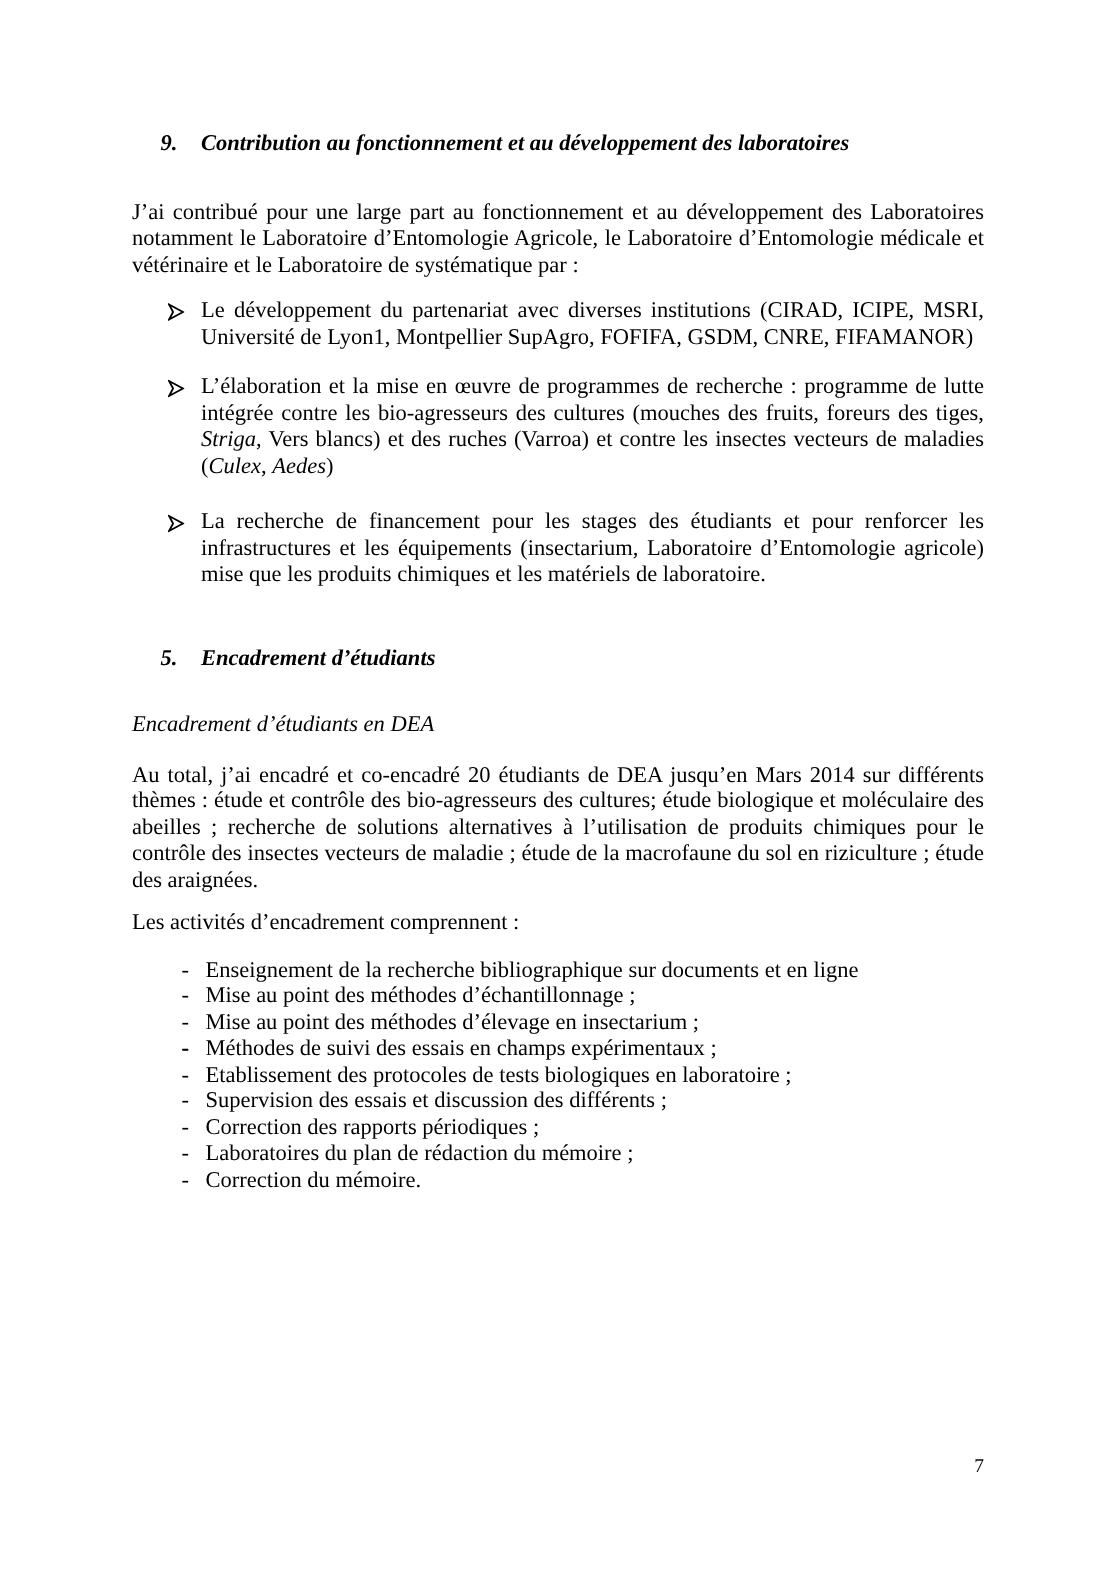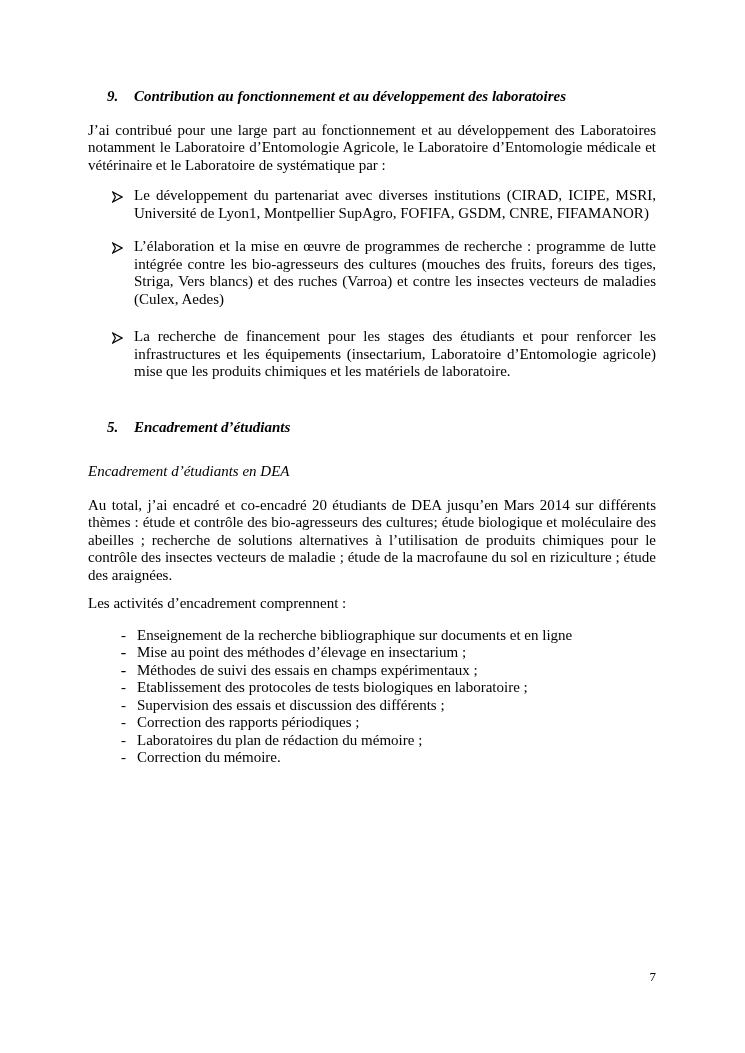--- a/index.html
+++ b/index.html
@@ -36,41 +36,41 @@
   .bullet .marker {
     position: absolute;
     left: 24px;
     top: 3px;
     width: 11px;
     height: 12px;
   }
   .dash-item { position: relative; padding-left: 49px; }
   .dash-item .dash { position: absolute; left: 33px; top: 0; }
   .subheading { font-style: italic; }
-  .it { }
+  .it { font-style: italic; }
   .page-number {
     position: absolute;
     top: 969px;
     right: 89px;
     font-size: 13px;
     line-height: 15px;
   }
 </style>
 </head>
 <body>
 
 <div class="page">
   <div class="content">
 
     <div class="heading">
       <span class="num">9.</span>
       <span>Contribution au fonctionnement et au développement des laboratoires</span>
     </div>
 
-    <div class="para" style="margin-top:16px">J’ai contribué pour une large part au fonctionnement et au développement des Laboratoires notamment le Laboratoire  d’Entomologie Agricole, le Laboratoire d’Entomologie médicale et vétérinaire et le Laboratoire de systématique  par :</div>
+    <div class="para" style="margin-top:28px">J’ai contribué pour une large part au fonctionnement et au développement des Laboratoires notamment le Laboratoire  d’Entomologie Agricole, le Laboratoire d’Entomologie médicale et vétérinaire et le Laboratoire de systématique  par :</div>
 
     <div class="bullet" style="margin-top:13px">
       <span class="marker"><svg width="11" height="12" viewBox="0 0 11 12">
             <path d="M0.7 1 L10 6 L0.7 11 L3.4 6 Z" fill="none" stroke="#000000" stroke-width="1.2"></path>
           </svg></span><span>Le développement du partenariat avec diverses institutions (CIRAD, ICIPE, MSRI, Université de Lyon1, Montpellier SupAgro, FOFIFA, GSDM, CNRE, FIFAMANOR)</span>
     </div>
 
     <div class="bullet" style="margin-top:16px">
       <span class="marker"><svg width="11" height="12" viewBox="0 0 11 12">
             <path d="M0.7 1 L10 6 L0.7 11 L3.4 6 Z" fill="none" stroke="#000000" stroke-width="1.2"></path>
@@ -89,21 +89,21 @@
     </div>
 
     <div class="subheading" style="margin-top:27px">Encadrement d’étudiants en DEA</div>
 
     <div class="para" style="margin-top:16px">Au total, j’ai encadré et co-encadré 20 étudiants de DEA jusqu’en Mars 2014 sur différents thèmes : étude et contrôle des bio-agresseurs des cultures; étude biologique et moléculaire des abeilles ; recherche de solutions alternatives à l’utilisation de produits chimiques pour le contrôle des insectes vecteurs de maladie ; étude de la macrofaune du sol en riziculture ; étude des araignées.</div>
 
     <div style="margin-top:11px">Les activités d’encadrement comprennent :</div>
 
     <div style="margin-top:14px">
       <div class="dash-item"><span class="dash">-</span><span>Enseignement de la recherche bibliographique sur documents et en ligne</span></div>
-      <div class="dash-item"><span class="dash">-</span></div>
+      <div class="dash-item"><span class="dash">-</span><span>Mise au point des méthodes d’échantillonnage ;</span></div>
       <div class="dash-item"><span class="dash">-</span><span>Mise au point des méthodes d’élevage en insectarium ;</span></div>
       <div class="dash-item"><span class="dash">-</span></div>
       <div class="dash-item"><span class="dash">-</span><span>Méthodes de suivi des essais en champs expérimentaux ;</span></div>
       <div class="dash-item"><span class="dash">-</span><span>Etablissement des protocoles de tests  biologiques en laboratoire ;</span></div>
       <div class="dash-item"><span class="dash">-</span><span>Supervision des essais et discussion des différents ;</span></div>
       <div class="dash-item"><span class="dash">-</span><span>Correction des rapports périodiques ;</span></div>
       <div class="dash-item"><span class="dash">-</span><span>Laboratoires du plan de rédaction du mémoire ;</span></div>
       <div class="dash-item"><span class="dash">-</span><span>Correction du mémoire.</span></div>
     </div>
 

